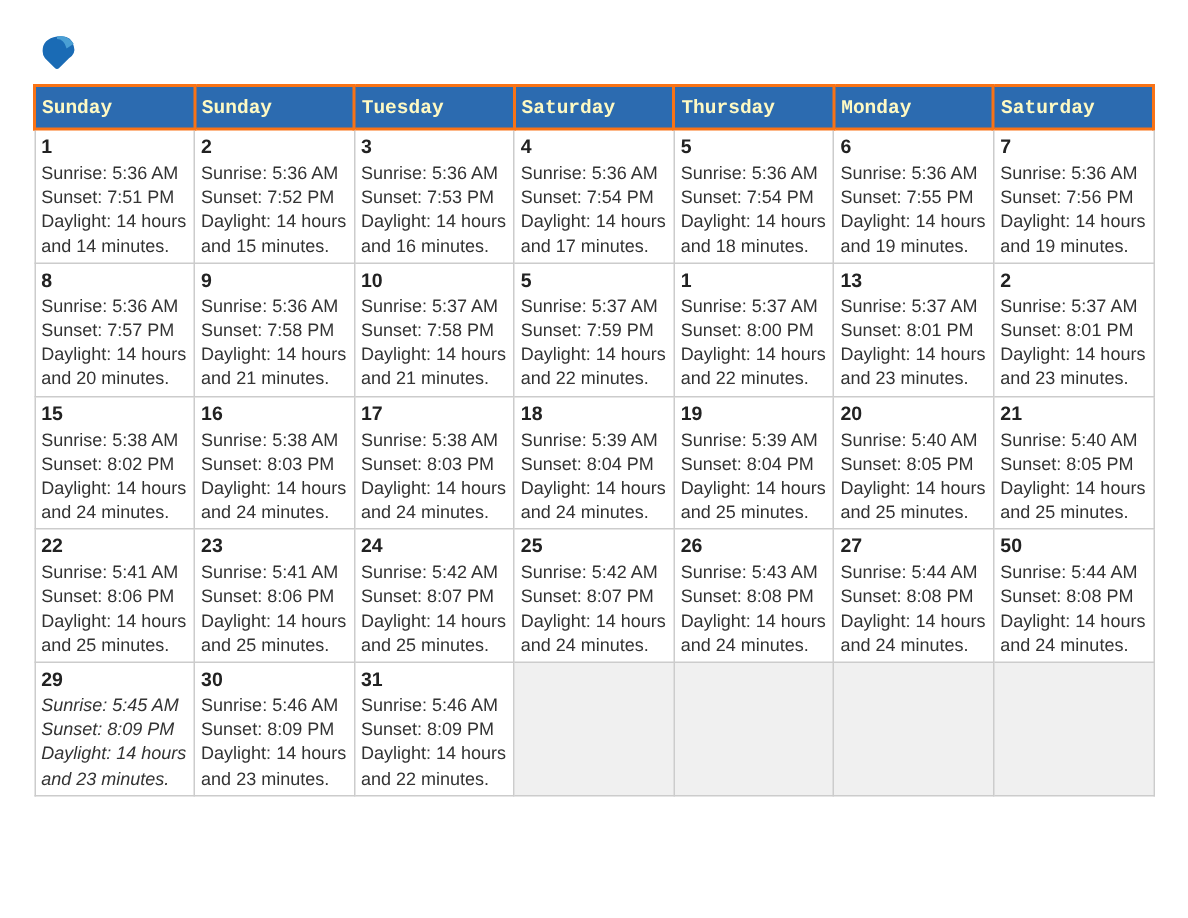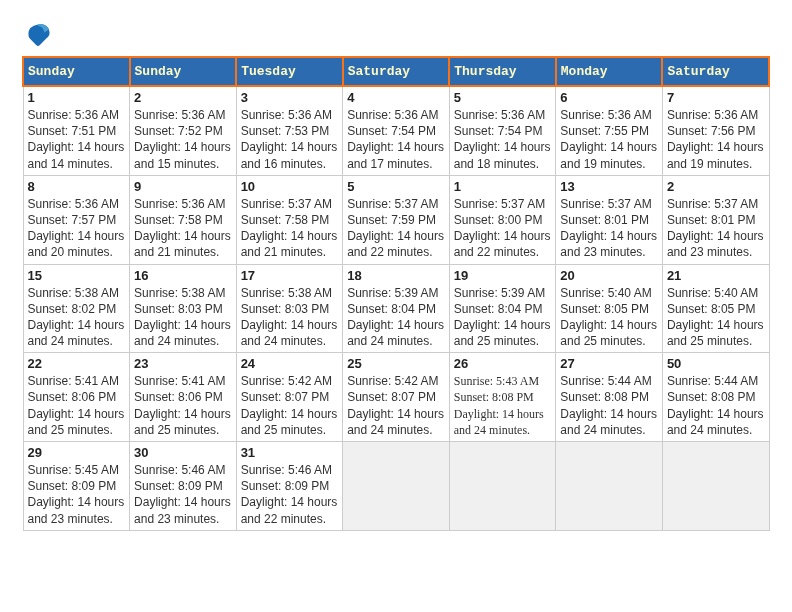--- a/index.html
+++ b/index.html
@@ -309,21 +309,21 @@
           </td>
           <td>
             <span class="day-num">25</span>
             <div class="cell-text" style="white-space: pre-line;">Sunrise: 5:42 AM
 Sunset: 8:07 PM
 Daylight: 14 hours
 and 24 minutes.</div>
           </td>
           <td>
             <span class="day-num">26</span>
-            <div class="cell-text" style="white-space: pre-line; font-family: Liberation Serif, serif;">Sunrise: 5:43 AM
+            <div class="cell-text" style="white-space: pre-line;">Sunrise: 5:43 AM
 Sunset: 8:08 PM
 Daylight: 14 hours
 and 24 minutes.</div>
           </td>
           <td>
             <span class="day-num">27</span>
             <div class="cell-text" style="white-space: pre-line;">Sunrise: 5:44 AM
 Sunset: 8:08 PM
 Daylight: 14 hours
 and 24 minutes.</div>
@@ -332,21 +332,21 @@
             <span class="day-num">50</span>
             <div class="cell-text" style="white-space: pre-line;">Sunrise: 5:44 AM
 Sunset: 8:08 PM
 Daylight: 14 hours
 and 24 minutes.</div>
           </td>
         </tr>
         <tr>
           <td>
             <span class="day-num">29</span>
-            <div class="cell-text" style="white-space: pre-line;">Sunrise: 5:45 AM
+            <div class="cell-text" style="white-space: pre-line; font-style: italic;">Sunrise: 5:45 AM
 Sunset: 8:09 PM
 Daylight: 14 hours
 and 23 minutes.</div>
           </td>
           <td>
             <span class="day-num">30</span>
             <div class="cell-text" style="white-space: pre-line;">Sunrise: 5:46 AM
 Sunset: 8:09 PM
 Daylight: 14 hours
 and 23 minutes.</div>

